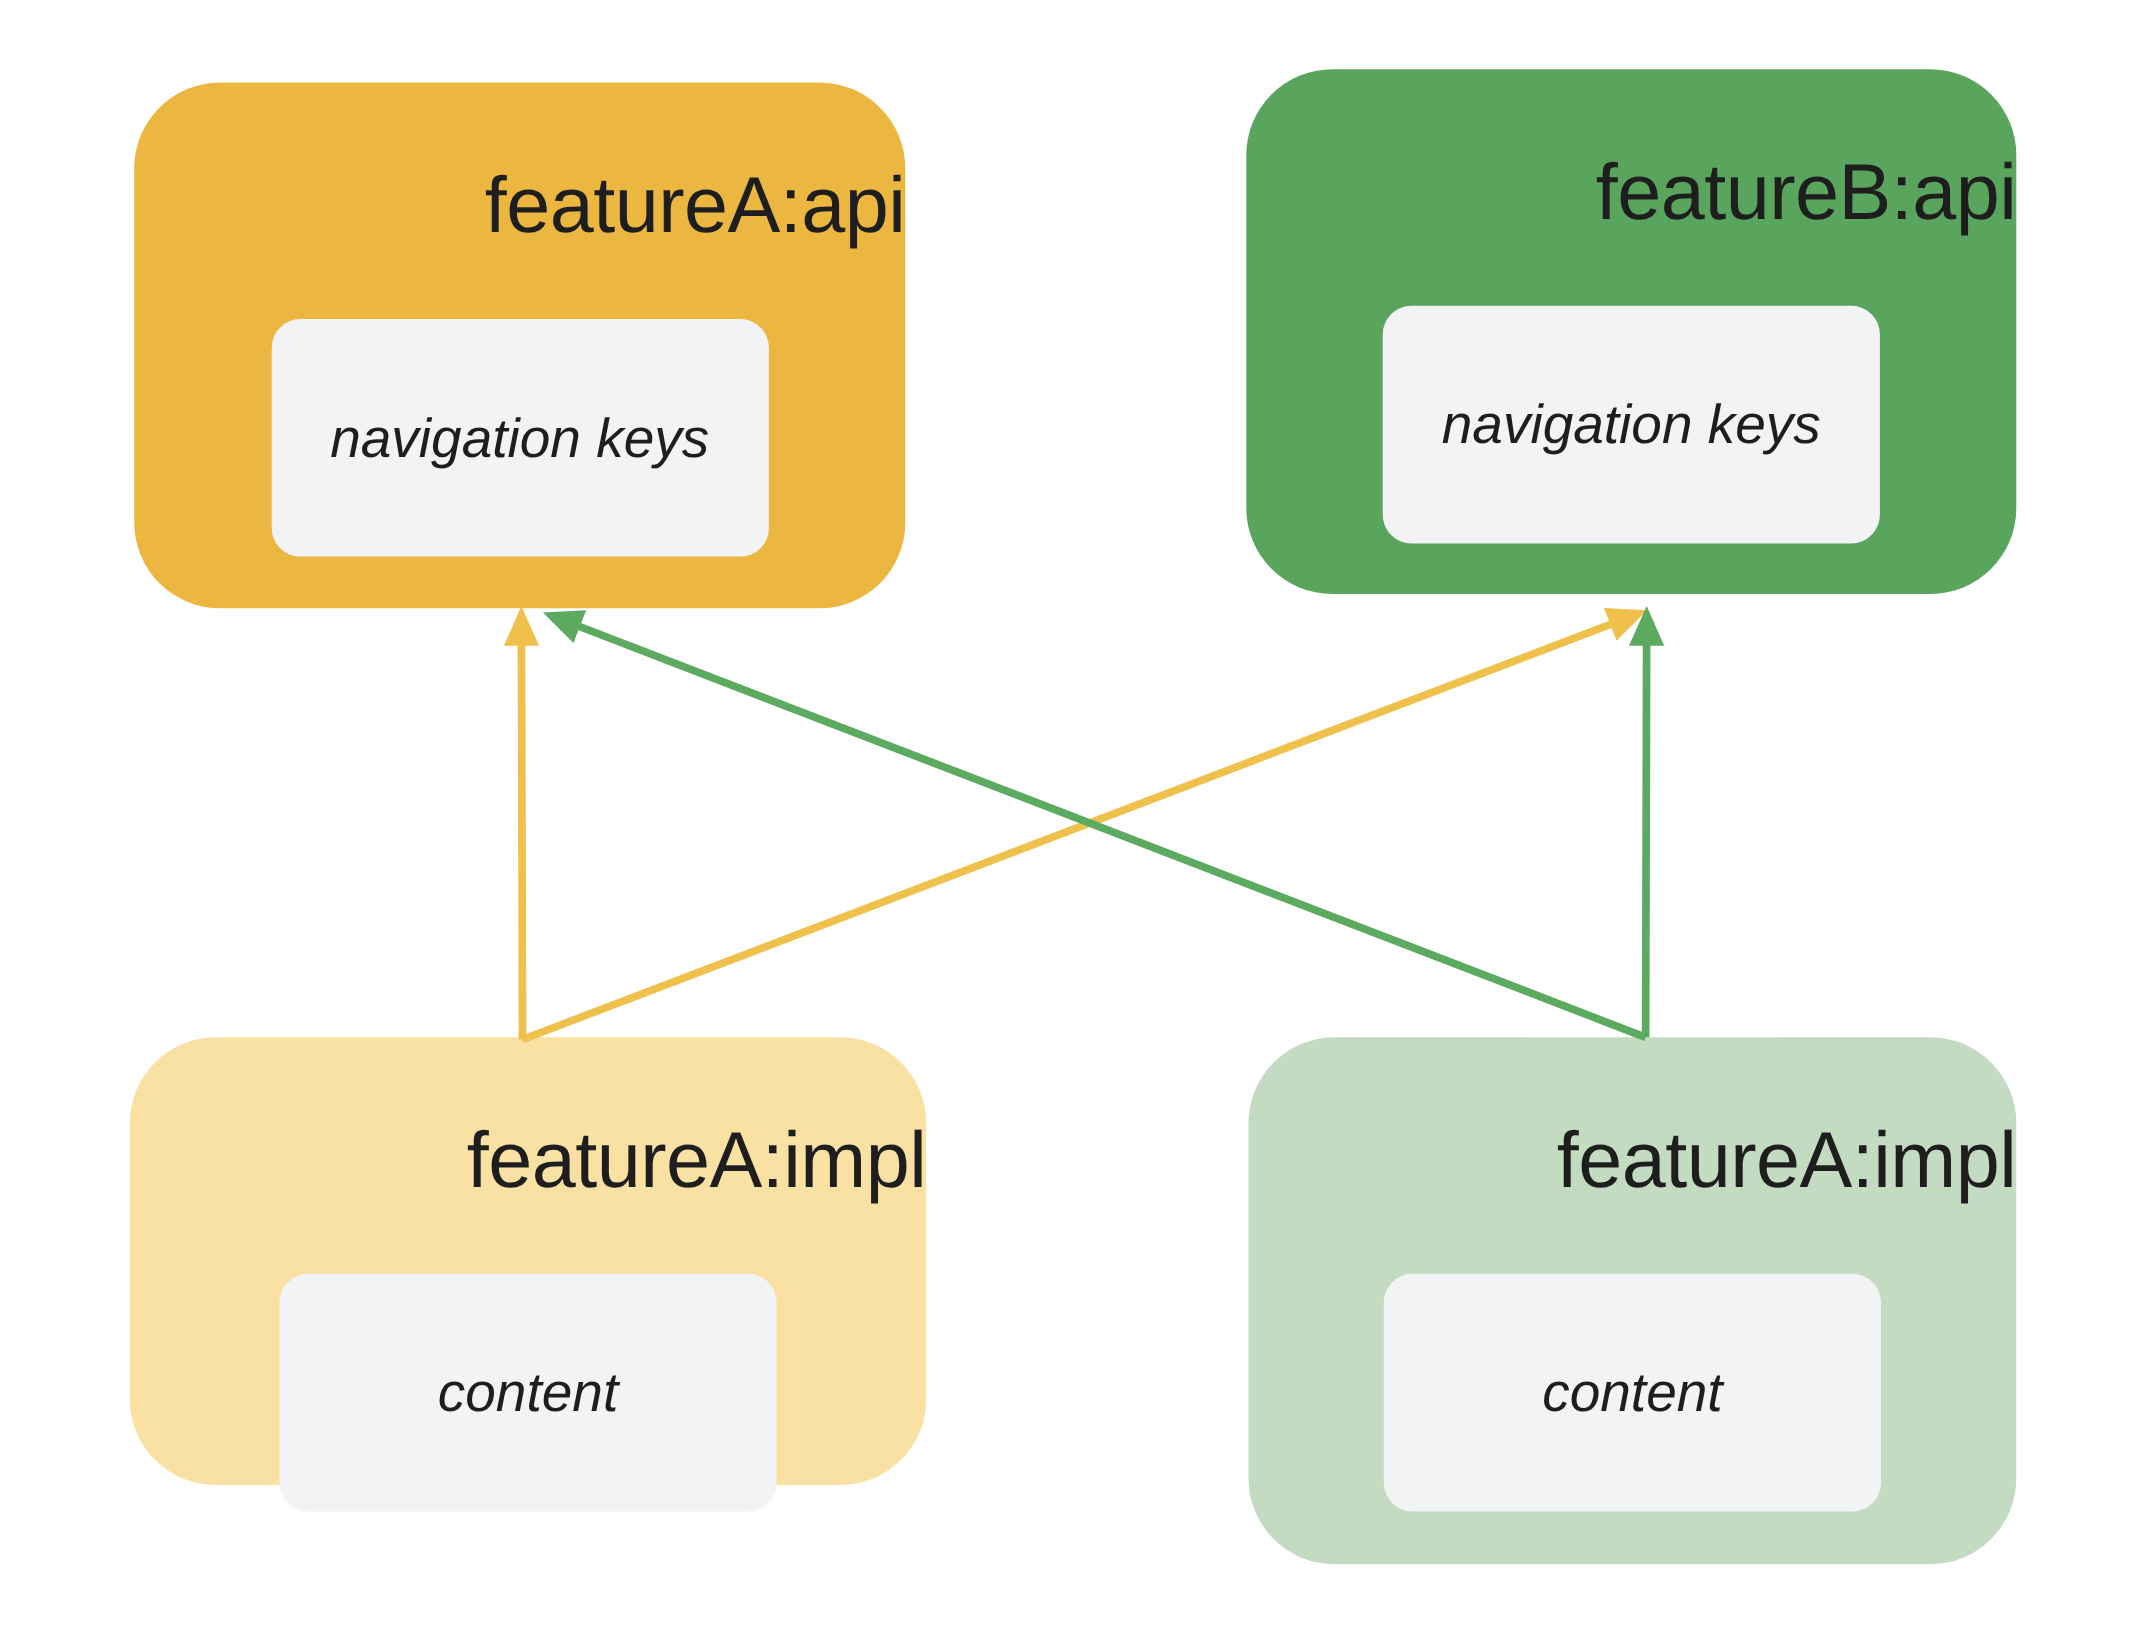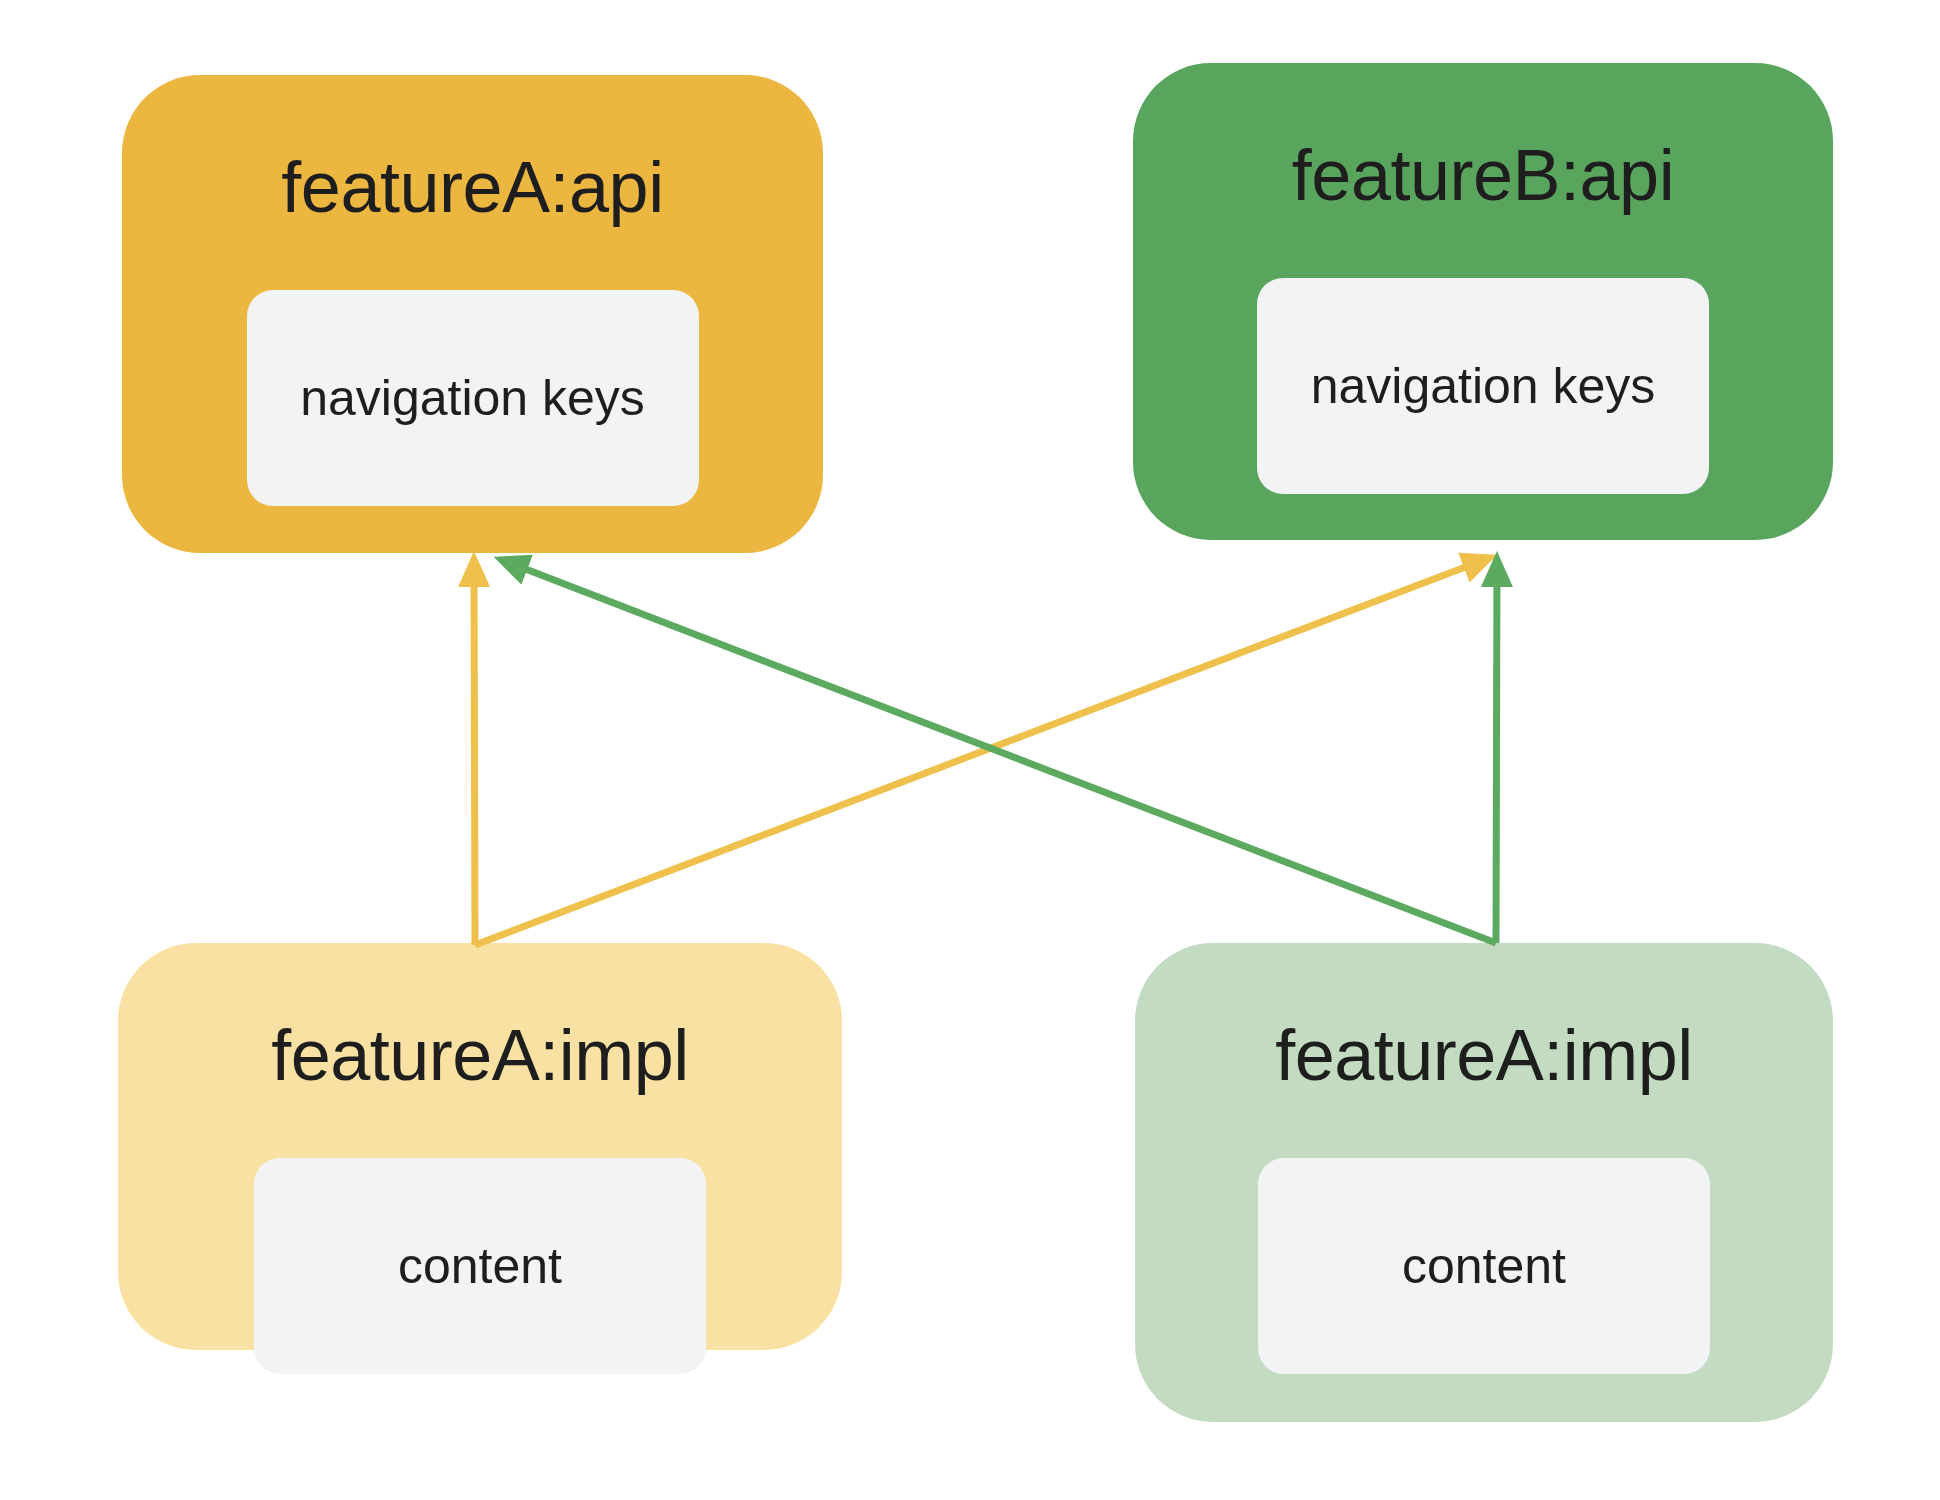--- a/index.html
+++ b/index.html
@@ -16,21 +16,21 @@
     border-radius: 78px;
     box-sizing: border-box;
   }
   .node-title {
     position: absolute;
     top: 74px;
     left: 0;
     right: 0;
     height: 76px;
     line-height: 76px;
-    text-align: center;
+    text-align: right;
     font-size: 72px;
     letter-spacing: -0.5px;
     color: #1e1e1e;
     white-space: nowrap;
   }
   .inner-box {
     position: absolute;
     top: 215px;
     left: 50%;
     transform: translateX(-50%);
@@ -38,20 +38,21 @@
     height: 216px;
     border-radius: 26px;
     display: flex;
     align-items: center;
     justify-content: center;
   }
   .inner-label {
     font-size: 50px;
     color: #1e1e1e;
     white-space: nowrap;
+    font-style: italic;
   }
   
   .node-a-api  { left: 122px;  top: 75px;  width: 701px; height: 478px; }
   .node-b-api  { left: 1133px; top: 63px;  width: 700px; height: 477px; }
   .node-a-impl { left: 118px;  top: 943px; width: 724px; height: 407px; }
   .node-b-impl { left: 1135px; top: 943px; width: 698px; height: 479px; }
   .edges-layer {
     position: absolute;
     left: 0; top: 0;
     width: 1940px; height: 1500px;

